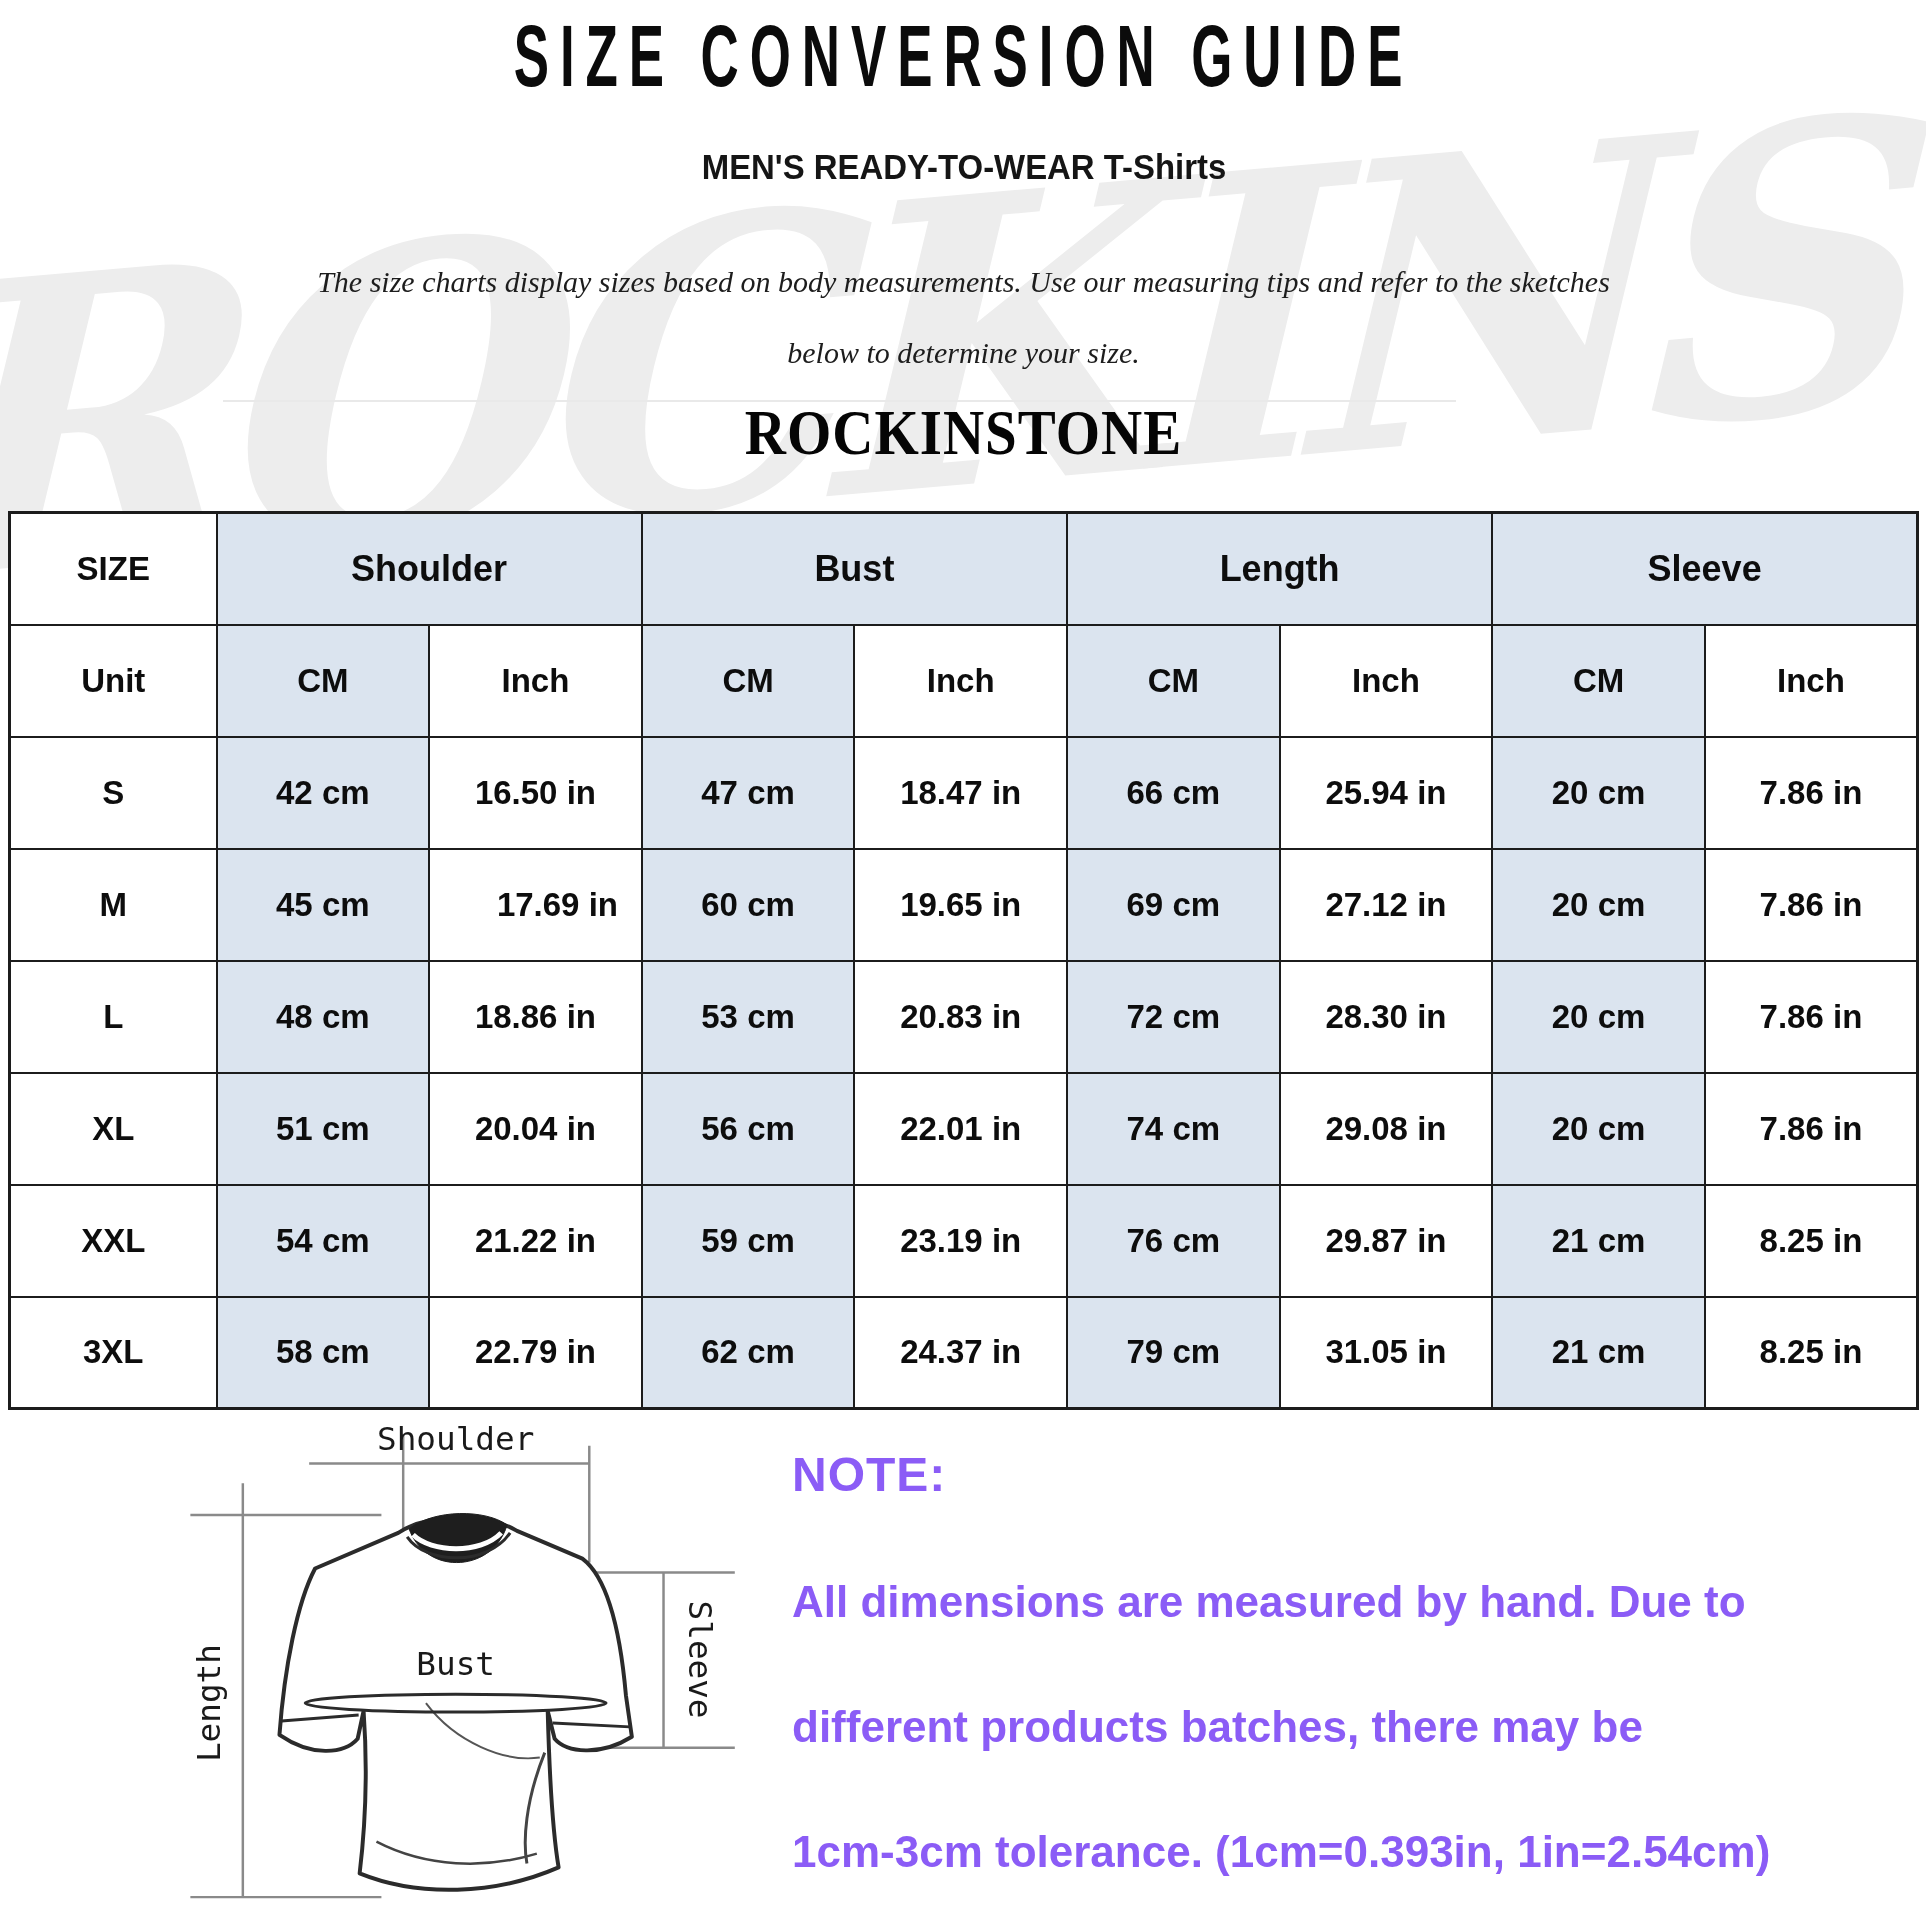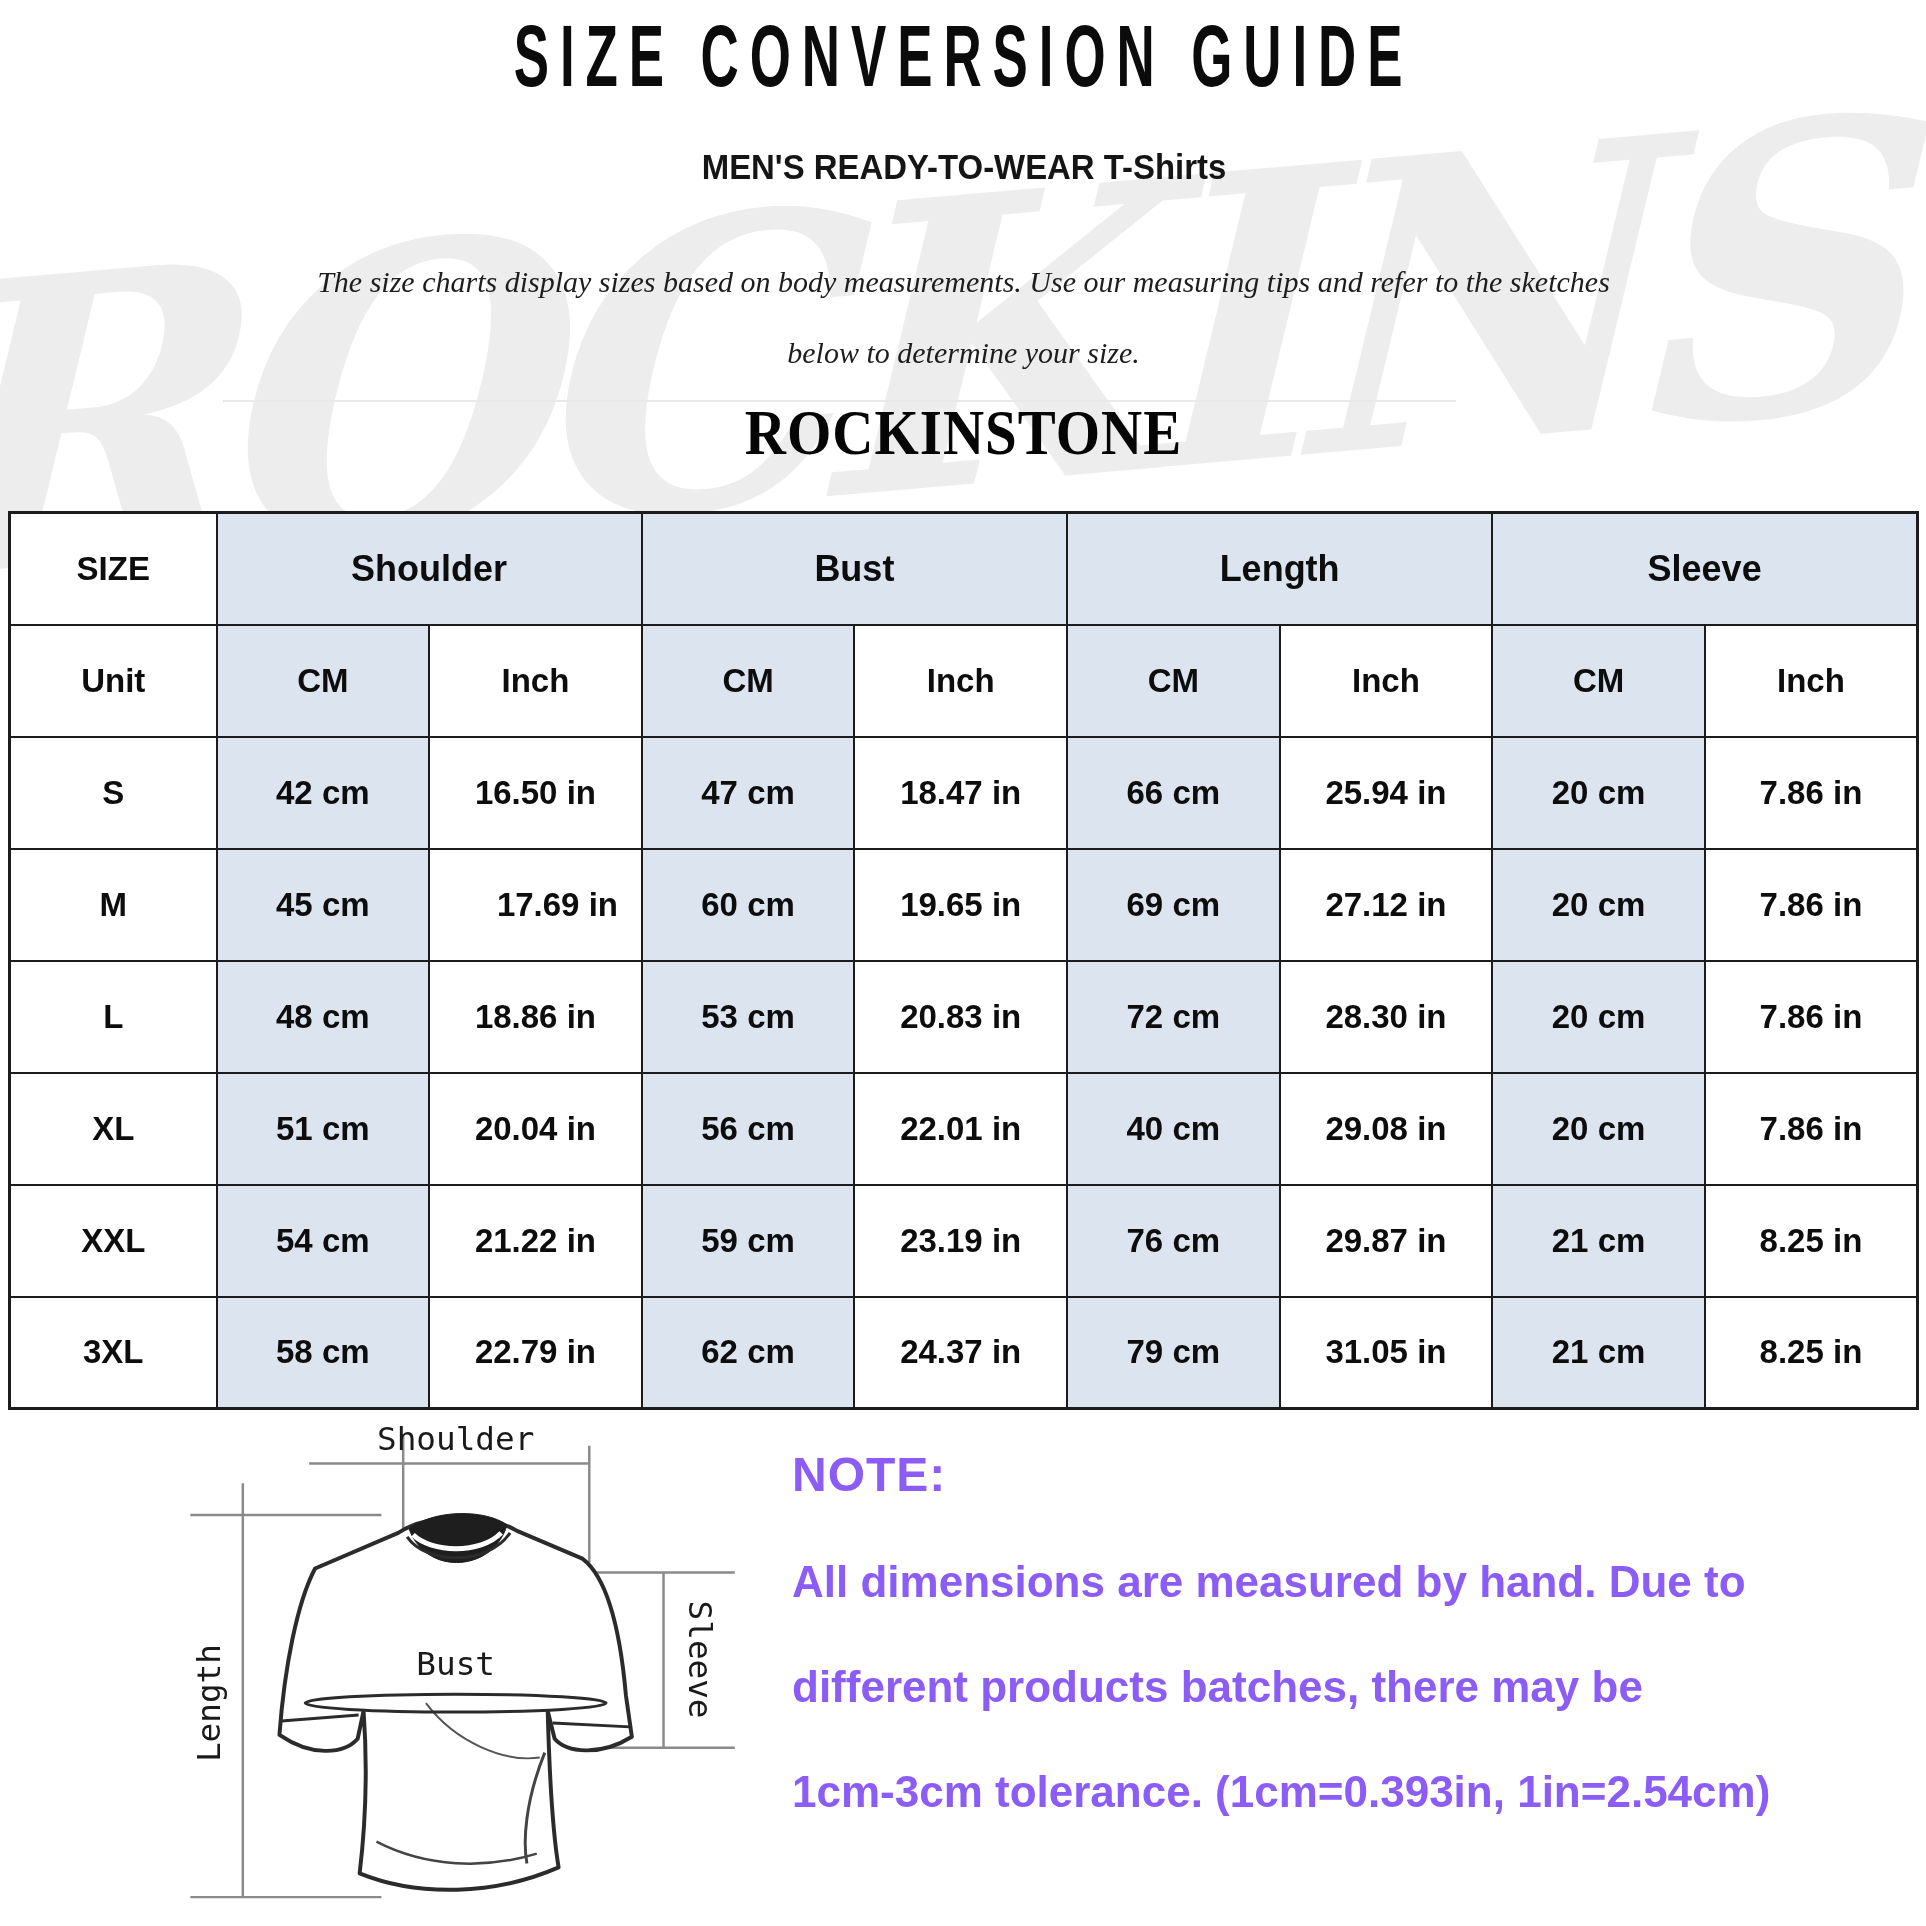--- a/index.html
+++ b/index.html
@@ -50,21 +50,21 @@
   table.size-table col.c-size { width:207px; }
   table.size-table td {
     border:2px solid #1c1c1c; text-align:center; vertical-align:middle;
     font-weight:bold; font-size:33px; height:112px; background:#ffffff; color:#0d0d0d;
   }
   table.size-table td.group { font-size:36px; }
   table.size-table td.blue { background:var(--cell-blue,#dbe4ef); }
   
   .note-wrap { position:absolute; left:792px; top:1447px; z-index:2; color:#8b5cf6; }
   .note-heading { font-size:48px; font-weight:bold; letter-spacing:1px; }
-  .note-line { font-size:44px; font-weight:bold; margin-top:55px; white-space:nowrap; }
+  .note-line { font-size:44px; font-weight:bold; margin-top:75px; white-space:nowrap; }
   
   .sketch-wrap { position:absolute; left:129px; top:1406px; width:683px; height:519px; z-index:2; }
   .sketch-wrap svg { width:100%; height:100%; }
   .sk-label { font-family:"DejaVu Sans Mono", monospace; font-size:33px; fill:#1a1a1a; }
 </style>
 </head>
 <body>
 
 <div class="page">
 
@@ -152,21 +152,21 @@
         <td style="border-color: rgb(28, 28, 28);">28.30 in</td>
         <td class="blue" style="border-color: rgb(28, 28, 28);">20 cm</td>
         <td style="border-color: rgb(28, 28, 28);">7.86 in</td>
       </tr>
       <tr>
         <td style="border-color: rgb(28, 28, 28);">XL</td>
         <td class="blue" style="border-color: rgb(28, 28, 28);">51 cm</td>
         <td style="border-color: rgb(28, 28, 28);">20.04 in</td>
         <td class="blue" style="border-color: rgb(28, 28, 28);">56 cm</td>
         <td style="border-color: rgb(28, 28, 28);">22.01 in</td>
-        <td class="blue" style="border-color: rgb(28, 28, 28);">40 cm</td>
+        <td class="blue" style="border-color: rgb(28, 28, 28);">74 cm</td>
         <td style="border-color: rgb(28, 28, 28);">29.08 in</td>
         <td class="blue" style="border-color: rgb(28, 28, 28);">20 cm</td>
         <td style="border-color: rgb(28, 28, 28);">7.86 in</td>
       </tr>
       <tr>
         <td style="border-color: rgb(28, 28, 28);">XXL</td>
         <td class="blue" style="border-color: rgb(28, 28, 28);">54 cm</td>
         <td style="border-color: rgb(28, 28, 28);">21.22 in</td>
         <td class="blue" style="border-color: rgb(28, 28, 28);">59 cm</td>
         <td style="border-color: rgb(28, 28, 28);">23.19 in</td>

